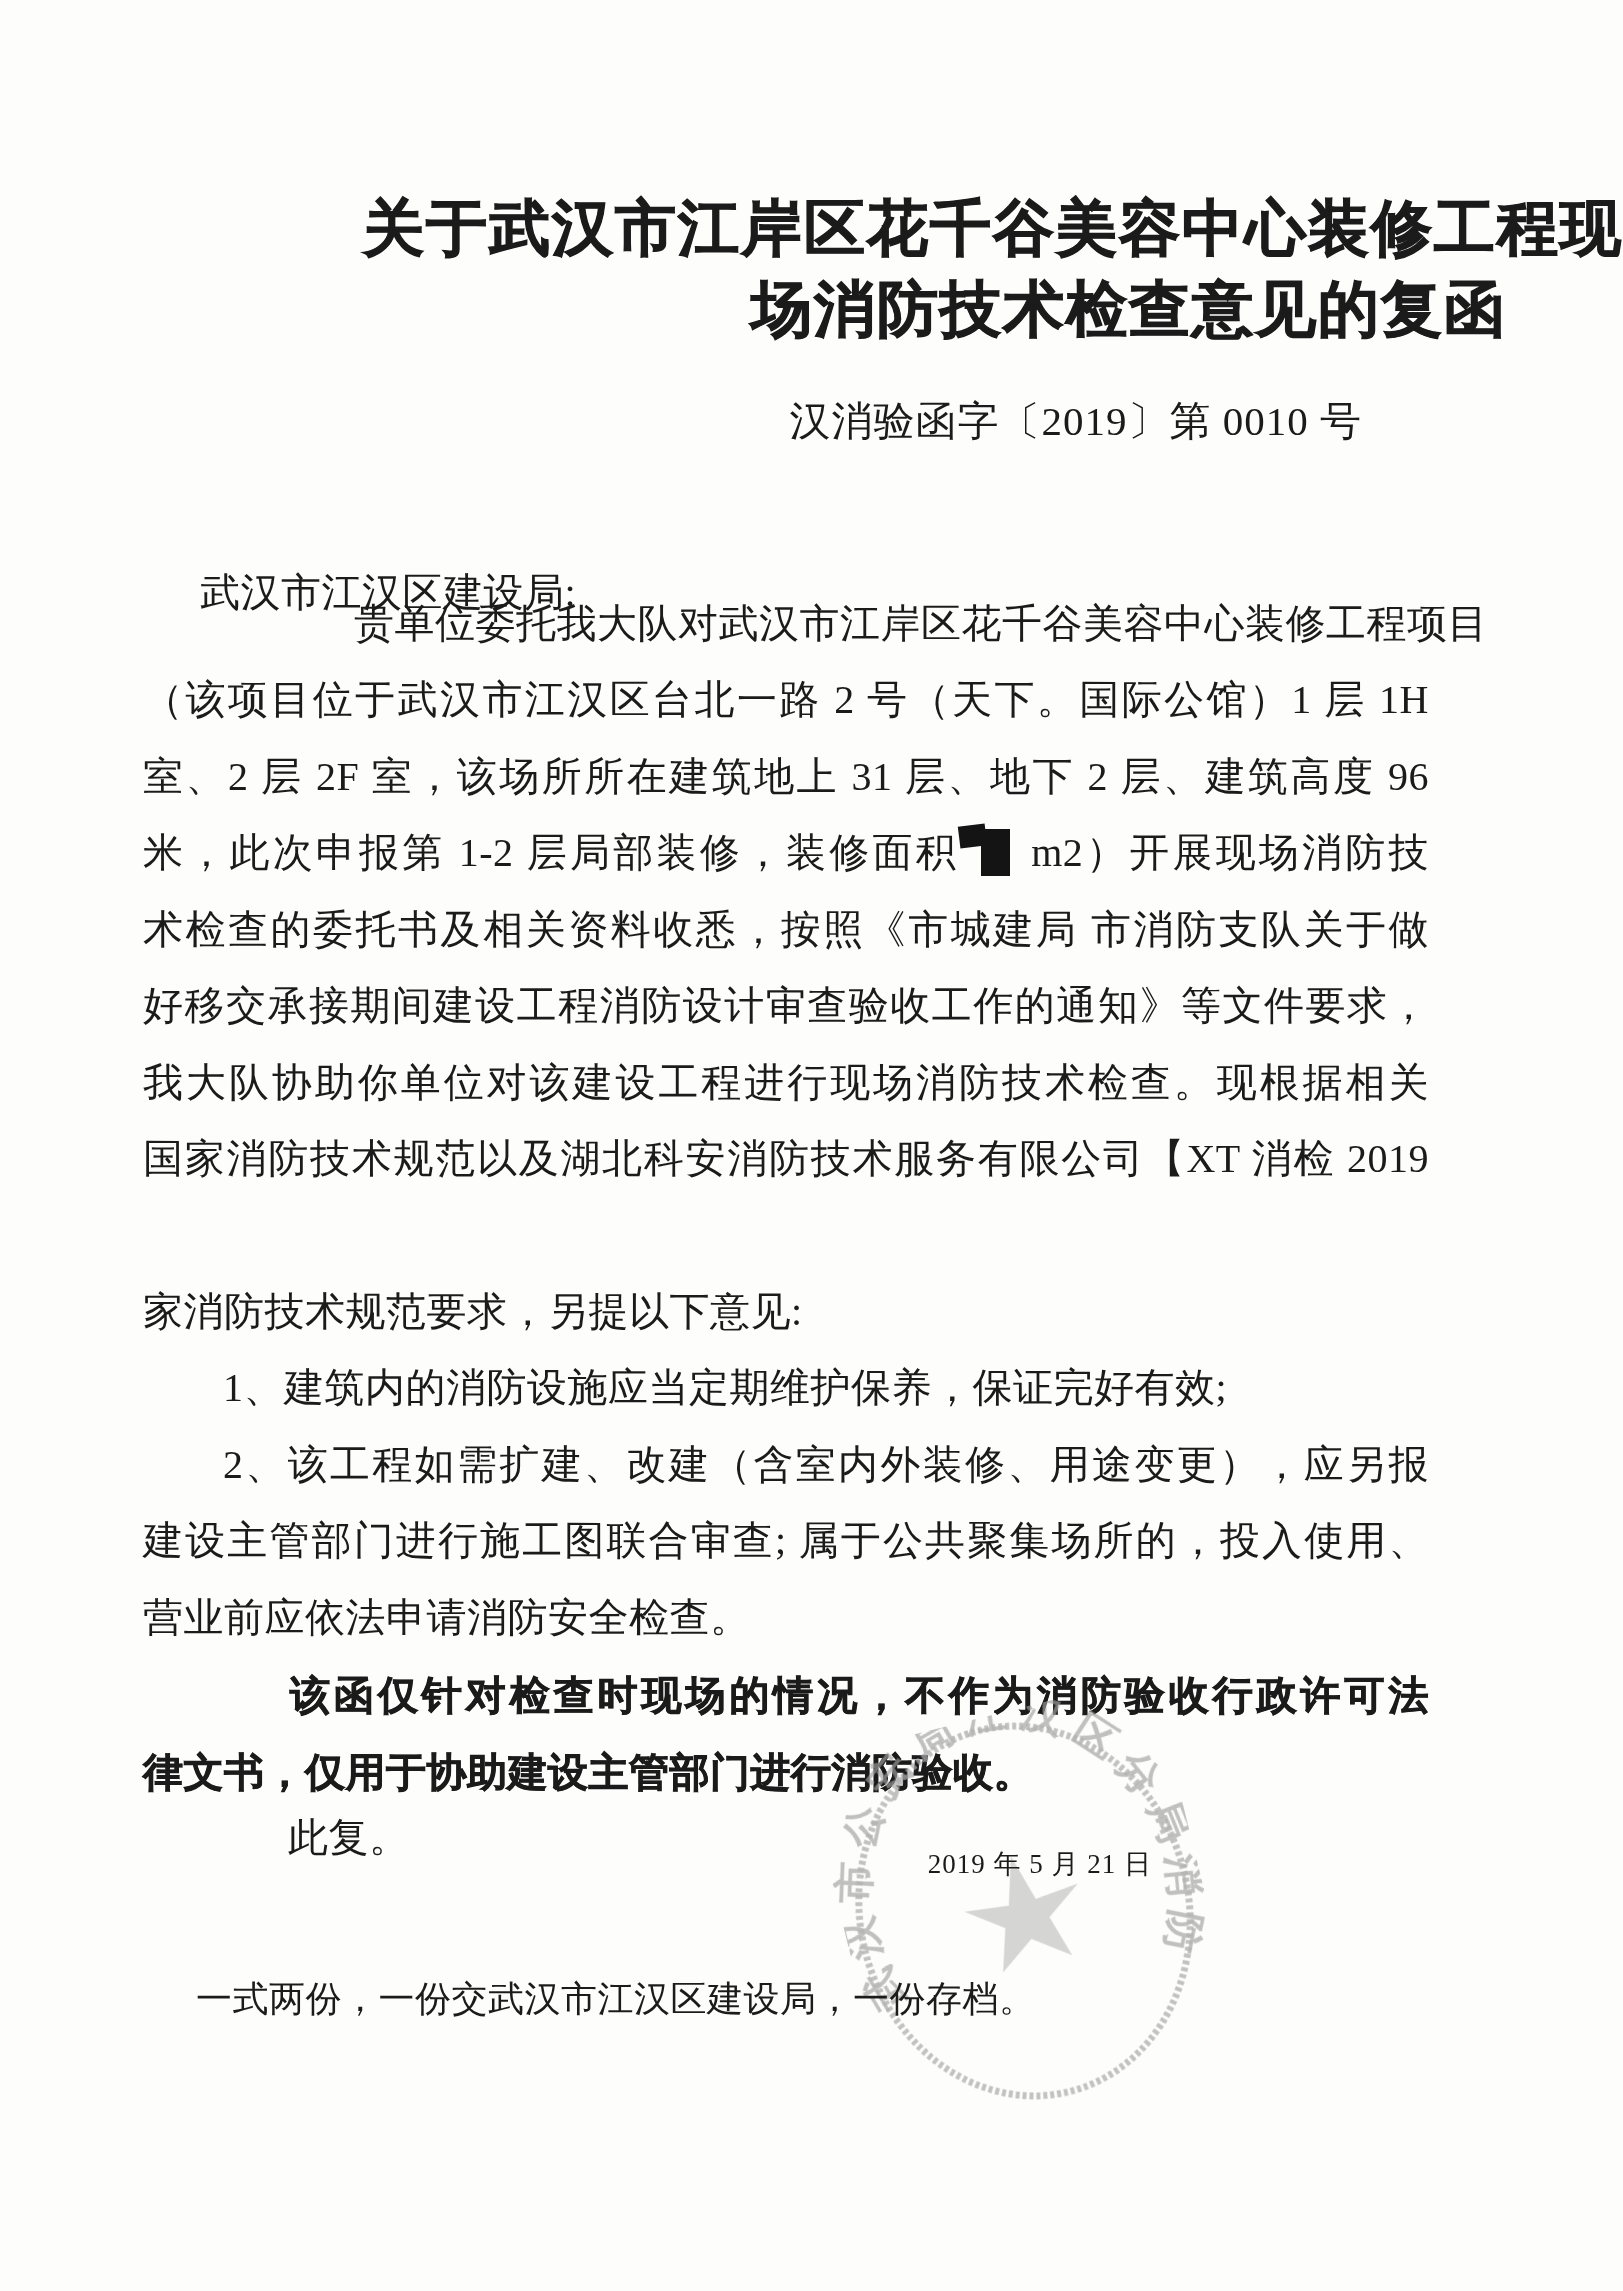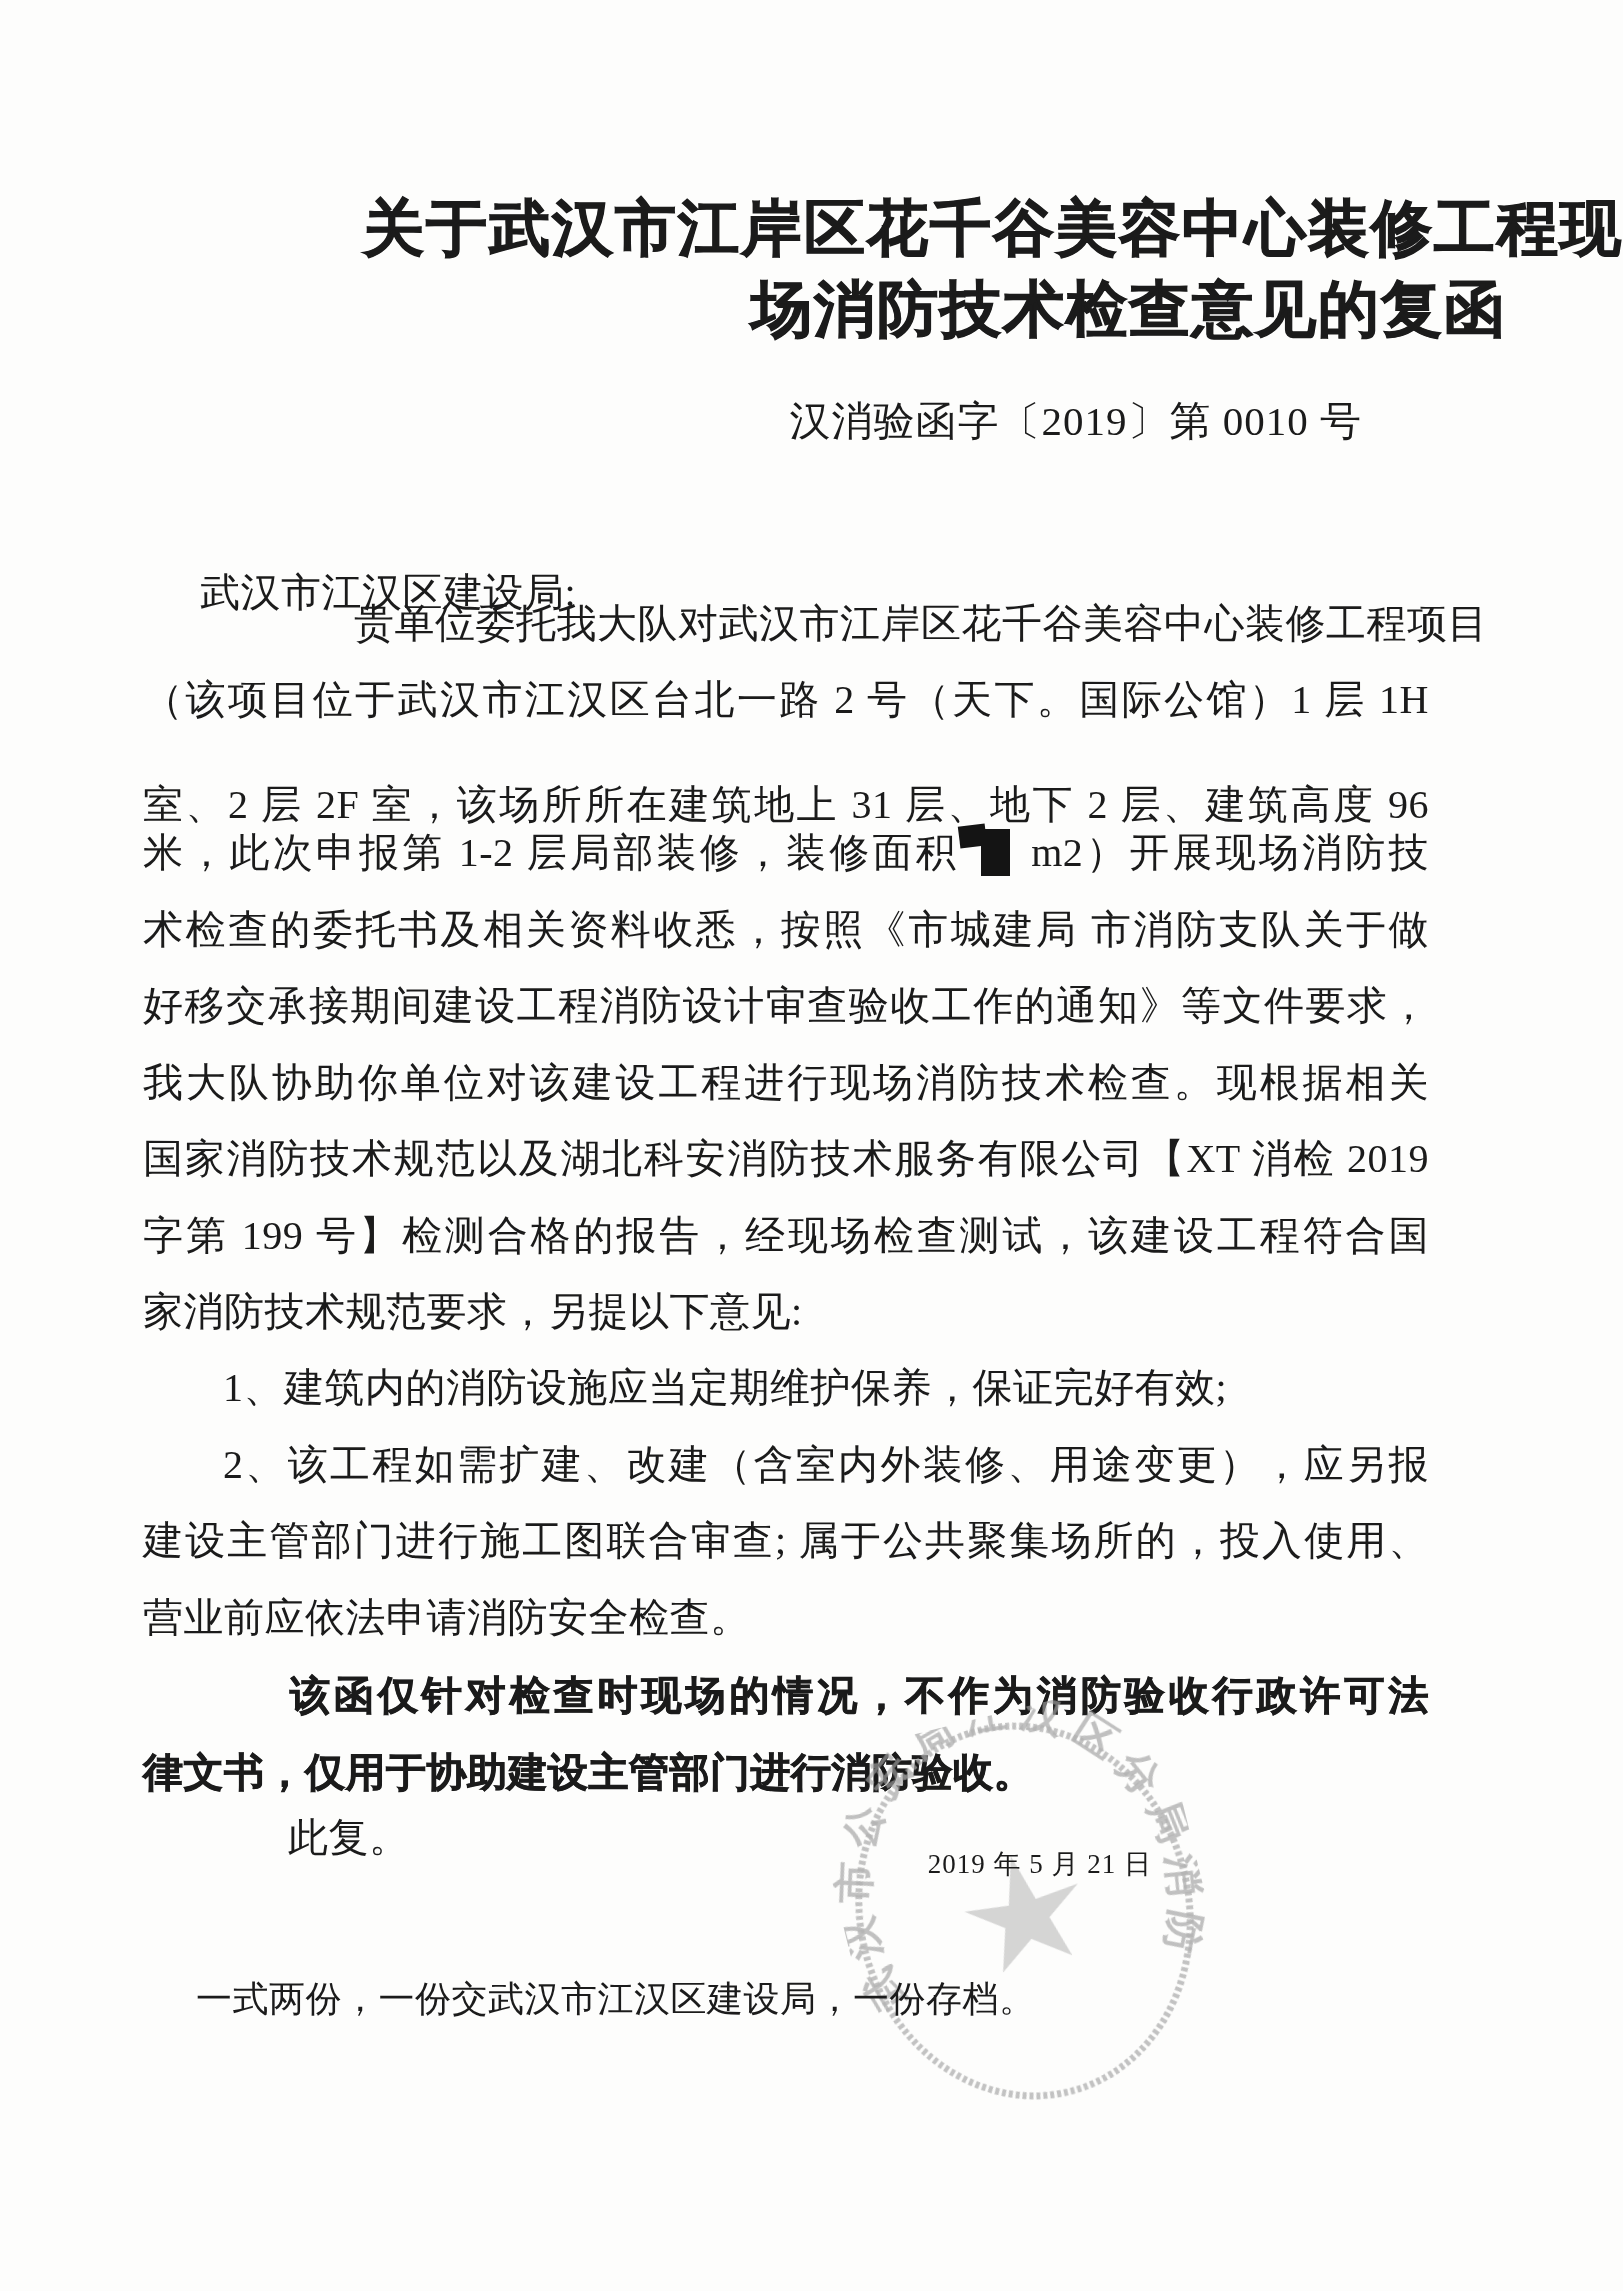--- a/index.html
+++ b/index.html
@@ -35,21 +35,21 @@
   }
   .nowrap{white-space:nowrap;}
   .fill{text-align:justify;text-align-last:justify;}
   .ind-salutation{text-indent:57px;margin-top:45px;}
   .ind-p1{text-indent:211px;}
   .ind-item{text-indent:80px;}
   .ind-emph{text-indent:147px;}
   .bold{font-weight:bold;-webkit-text-stroke:0.7px #1b1b1b;}
   
   .y-salutation{top:518px;}
-  .y-p1l1{top:594px;} .y-p1l2{top:670px;} .y-p1l3{top:747px;margin-top:28px;}
+  .y-p1l1{top:594px;} .y-p1l2{top:670px;} .y-p1l3{top:747px;}
   .y-p1l4{top:823px;} .y-p1l5{top:900px;} .y-p1l6{top:976px;}
   .y-p1l7{top:1053px;}.y-p1l8{top:1129px;}.y-p1l9{top:1206px;}
   .y-p1l10{top:1282px;}
   .y-item1{top:1358px;} .y-item2l1{top:1435px;}
   .y-item2l2{top:1511px;}.y-item2l3{top:1588px;}
   .y-emph1{top:1666px;} .y-emph2{top:1743px;}
   .y-closing{top:1808px;left:288px;width:auto;}
   .issuer{
     position:absolute;top:1852px;right:207px;
     font-size:41px;letter-spacing:1px;white-space:nowrap;z-index:3;
@@ -101,21 +101,20 @@
   <div class="bl nowrap ind-p1 y-p1l1">贵单位委托我大队对武汉市江岸区花千谷美容中心装修工程项目</div>
   <div class="bl fill y-p1l2">（该项目位于武汉市江汉区台北一路 2 号（天下。国际公馆）1 层 1H</div>
   <div class="bl fill y-p1l3">室、2 层 2F 室，该场所所在建筑地上 31 层、地下 2 层、建筑高度 96</div>
   <div class="bl fill y-p1l4">
     <span>米，此次申报第 1-2 层局部装修，装修面积</span><span class="redact"></span><span> m2）开展现场消防技</span>
   </div>
   <div class="bl fill y-p1l6">好移交承接期间建设工程消防设计审查验收工作的通知》等文件要求，</div>
   <div class="bl fill y-p1l5">术检查的委托书及相关资料收悉，按照《市城建局 市消防支队关于做</div>
   <div class="bl fill y-p1l7">我大队协助你单位对该建设工程进行现场消防技术检查。现根据相关</div>
   <div class="bl fill y-p1l8">国家消防技术规范以及湖北科安消防技术服务有限公司【XT 消检 2019</div>
-  <div class="bl fill y-p1l9">字第 199 号】检测合格的报告，经现场检查测试，该建设工程符合国</div>
   <div class="bl nowrap y-p1l10">家消防技术规范要求，另提以下意见:</div>
 
   <div class="bl nowrap ind-item y-item1">1、建筑内的消防设施应当定期维护保养，保证完好有效;</div>
   <div class="bl fill ind-item y-item2l1">2、该工程如需扩建、改建（含室内外装修、用途变更），应另报</div>
   <div class="bl fill y-item2l2">建设主管部门进行施工图联合审查; 属于公共聚集场所的，投入使用、</div>
   <div class="bl nowrap y-item2l3">营业前应依法申请消防安全检查。</div>
 
   <div class="bl fill bold ind-emph y-emph1">该函仅针对检查时现场的情况，不作为消防验收行政许可法</div>
   <div class="bl nowrap bold y-emph2">律文书，仅用于协助建设主管部门进行消防验收。</div>
 

